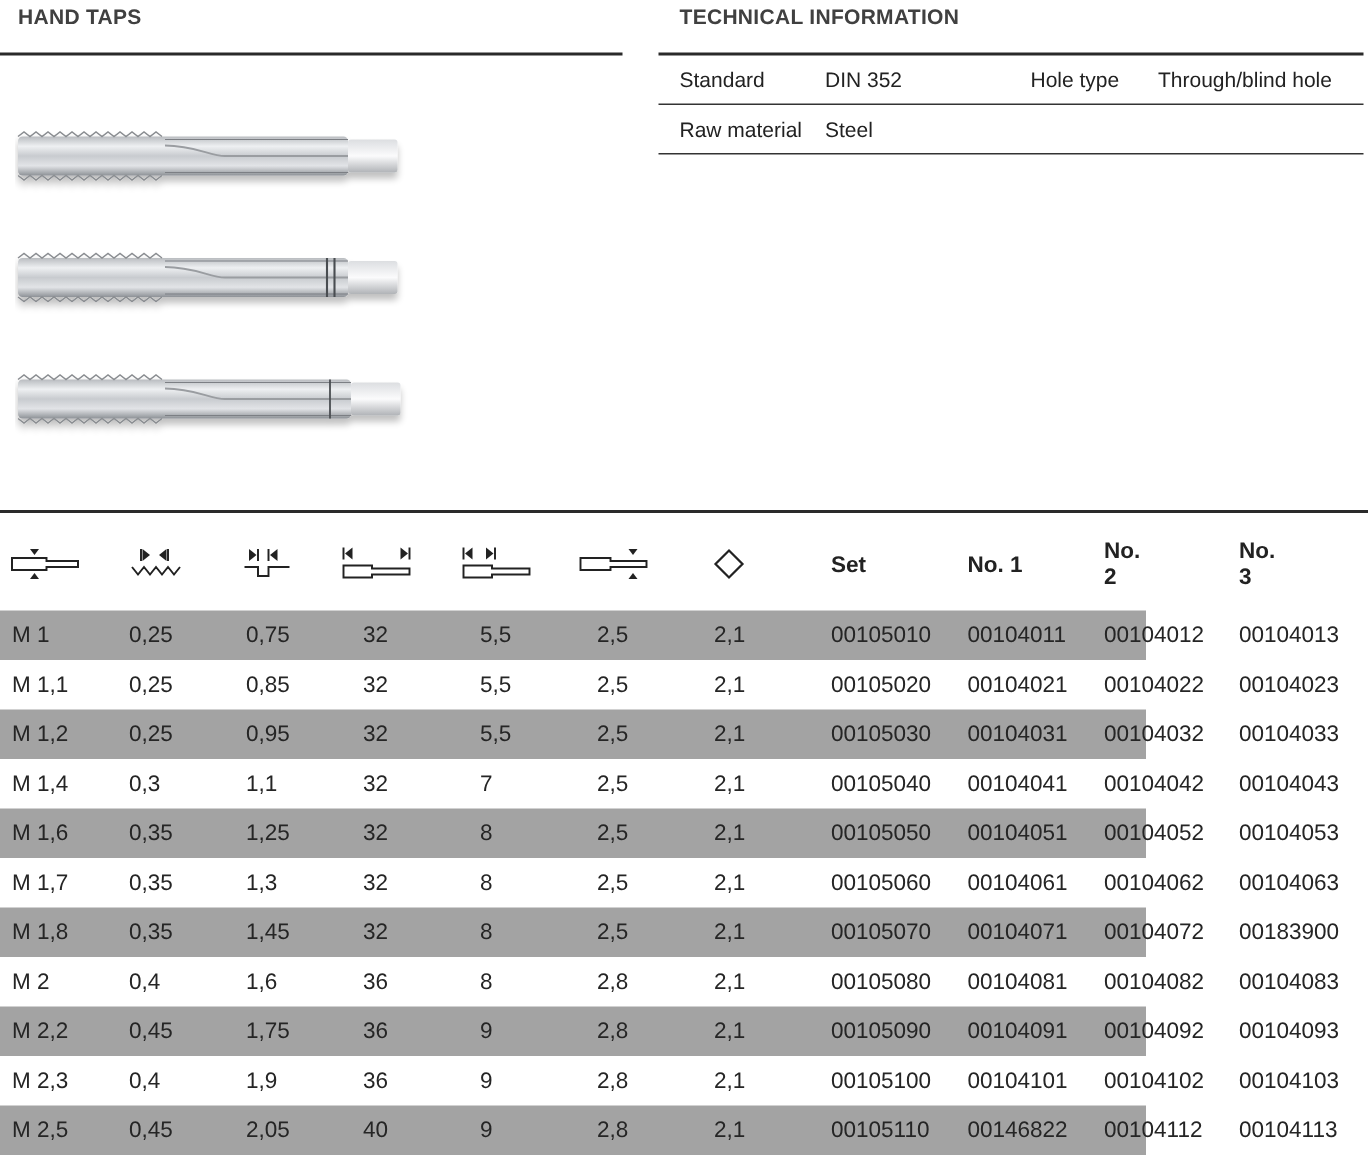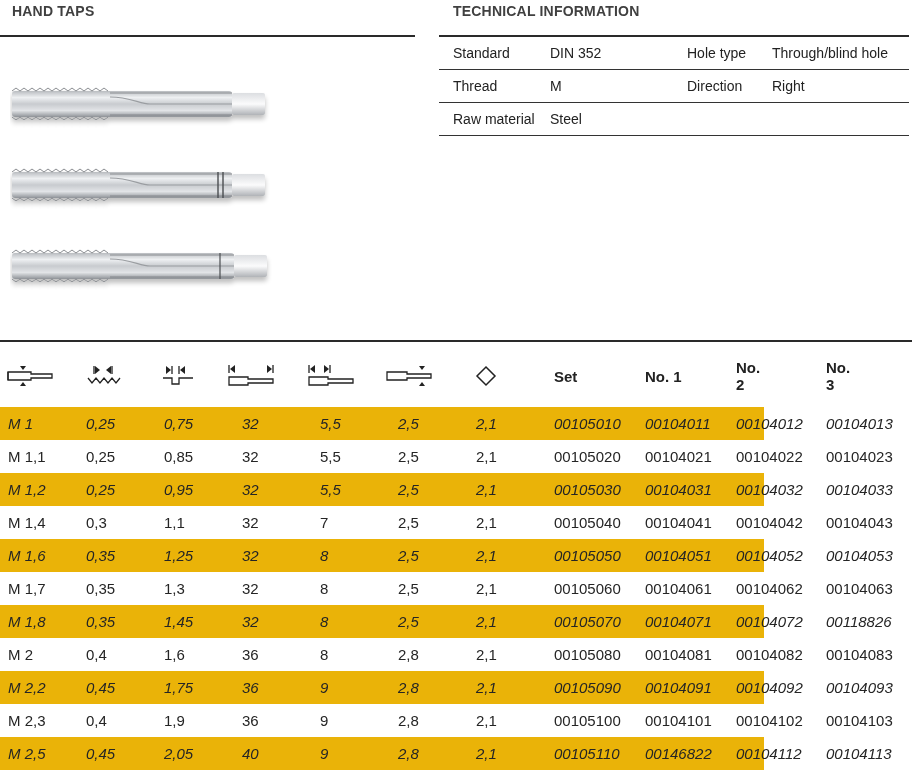--- a/index.html
+++ b/index.html
@@ -33,44 +33,38 @@
     #tap-1 { top: 85px; }
     #tap-2 { top: 166px; }
     #tap-3 { top: 247px; }
 
     
     .main-table { position: absolute; left: 0; top: 341px; width: 764px; }
     .head-row { position: relative; height: 66px; }
     .hcell { position: absolute; top: 22px; height: 26px; display: flex; align-items: center; }
     .hlabel { font-weight: bold; font-size: 15px; color: #222; }
     .data-row { position: relative; height: 33px; }
-    .data-row.shaded { background: #eab308; font-style: italic; }
+    .data-row.shaded { background: #a3a3a3; }
     .dcell { position: absolute; top: 0; height: 33px; line-height: 33px; font-size: 15px; color: #252525; white-space: nowrap; }
   </style>
 </head>
 <body>
 
 <div class="section-title" id="hand-taps-title">HAND TAPS</div>
 <div class="rule" style="left:0; top:35px; width:415px;"></div>
 
 <div class="section-title" id="tech-title">TECHNICAL INFORMATION</div>
 <div class="rule" style="left:439px; top:35px; width:470px;"></div>
 
 <div class="tech-table" style="top:37px;">
   <div class="tech-row">
     <span class="tc1">Standard</span>
     <span class="tc2">DIN 352</span>
     <span class="tc3">Hole type</span>
     <span class="tc4">Through/blind hole</span>
-  </div>
-  <div class="tech-row">
-    <span class="tc1">Thread</span>
-    <span class="tc2">M</span>
-    <span class="tc3">Direction</span>
-    <span class="tc4">Right</span>
   </div>
   <div class="tech-row">
     <span class="tc1">Raw material</span>
     <span class="tc2">Steel</span>
     <span class="tc3"></span>
     <span class="tc4"></span>
   </div>
 </div>
 
 <svg class="tap" id="tap-1" width="262" height="48" viewBox="0 0 262 48">
@@ -293,21 +287,21 @@
         <div class="dcell" style="left: 8px;">M 1,8</div>
         <div class="dcell" style="left: 86px;">0,35</div>
         <div class="dcell" style="left: 164px;">1,45</div>
         <div class="dcell" style="left: 242px;">32</div>
         <div class="dcell" style="left: 320px;">8</div>
         <div class="dcell" style="left: 398px;">2,5</div>
         <div class="dcell" style="left: 476px;">2,1</div>
         <div class="dcell" style="left: 554px;">00105070</div>
         <div class="dcell" style="left: 645px;">00104071</div>
         <div class="dcell" style="left: 736px;">00104072</div>
-        <div class="dcell" style="left: 826px;">00118826</div>
+        <div class="dcell" style="left: 826px;">00183900</div>
       </div>
       <div class="data-row">
         <div class="dcell" style="left: 8px;">M 2</div>
         <div class="dcell" style="left: 86px;">0,4</div>
         <div class="dcell" style="left: 164px;">1,6</div>
         <div class="dcell" style="left: 242px;">36</div>
         <div class="dcell" style="left: 320px;">8</div>
         <div class="dcell" style="left: 398px;">2,8</div>
         <div class="dcell" style="left: 476px;">2,1</div>
         <div class="dcell" style="left: 554px;">00105080</div>

